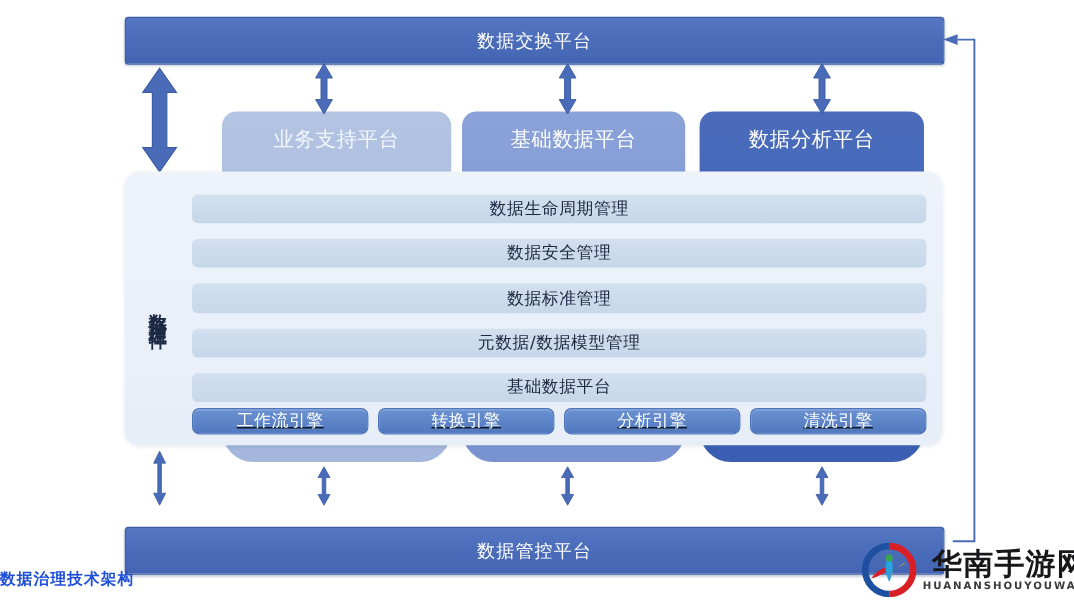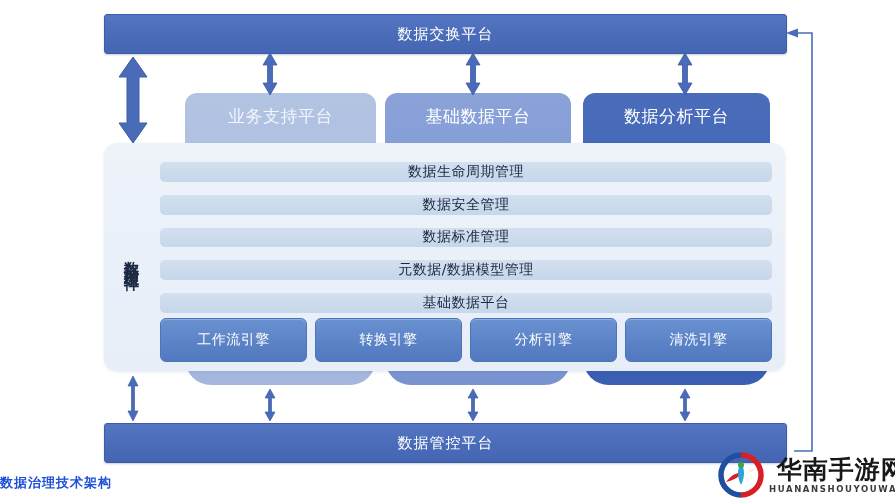--- a/index.html
+++ b/index.html
@@ -15,21 +15,21 @@
     position:absolute;
     background:linear-gradient(180deg,#5576c2 0%,#4a6cb8 55%,#4465b3 100%);
     border:1px solid #3d5ca6;
     border-radius:3px;
     color:#ffffff;
     display:flex;align-items:center;justify-content:center;
     font-size:15px;letter-spacing:1px;
     box-shadow:0 1px 2px rgba(40,60,110,.25);
   }
   #top-bar{left:104px;top:14px;width:681px;height:38px;}
-  #bottom-bar{left:104px;top:423px;width:681px;height:38px;text-align:right;}
+  #bottom-bar{left:104px;top:439px;width:681px;height:38px;text-align:right;}
 
   
   .pillar{
     position:absolute;top:93px;height:292px;
     border-radius:12px 12px 26px 26px;
   }
   .pillar .cap{
     position:absolute;left:0;top:0;width:100%;height:47px;
     display:flex;align-items:center;justify-content:center;
     color:#ffffff;font-size:17px;letter-spacing:.5px;
@@ -60,21 +60,21 @@
     display:flex;flex-direction:column;gap:3px;
   }
   .gov-row{
     flex:1;
     background:linear-gradient(180deg,#d2e0ef 0%,#c6d7ea 100%);
     border-radius:5px;
     display:flex;align-items:center;justify-content:center;
     font-size:14px;color:#1c2740;letter-spacing:.5px;margin-top:10px;
   }
   #engine-row{
-    display:flex;gap:8px;height:44px;margin-top:2px;
+    display:flex;gap:8px;height:22px;margin-top:2px;text-decoration:underline;
   }
   .engine{
     flex:1;
     background:linear-gradient(180deg,#6a92d2 0%,#5b83c6 55%,#5279bf 100%);
     border:1px solid #4d74ba;
     border-radius:6px;
     color:#ffffff;font-size:14px;letter-spacing:.5px;
     display:flex;align-items:center;justify-content:center;
     box-shadow:inset 0 1px 0 rgba(255,255,255,.25);
   }

